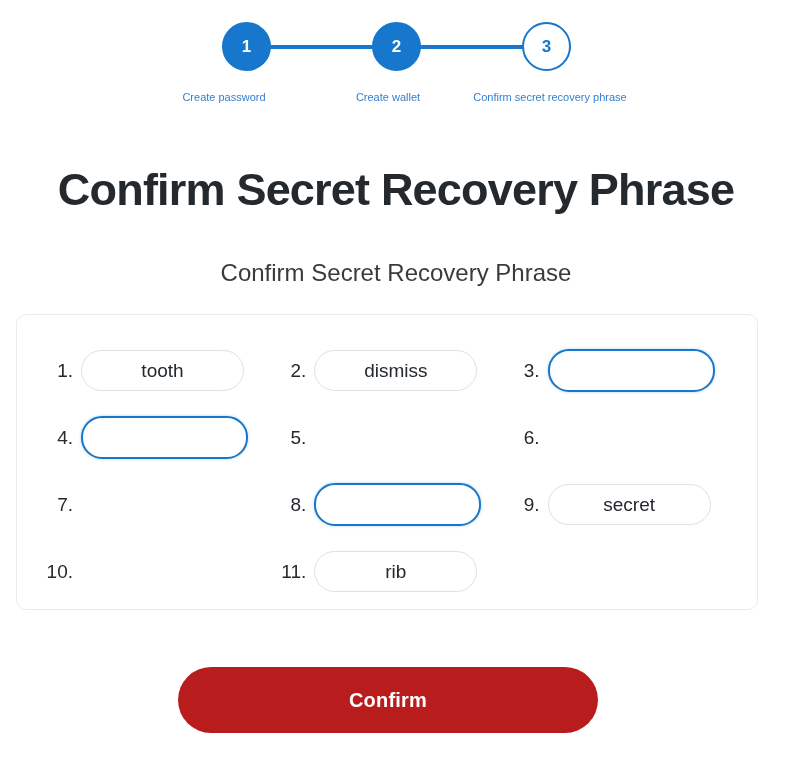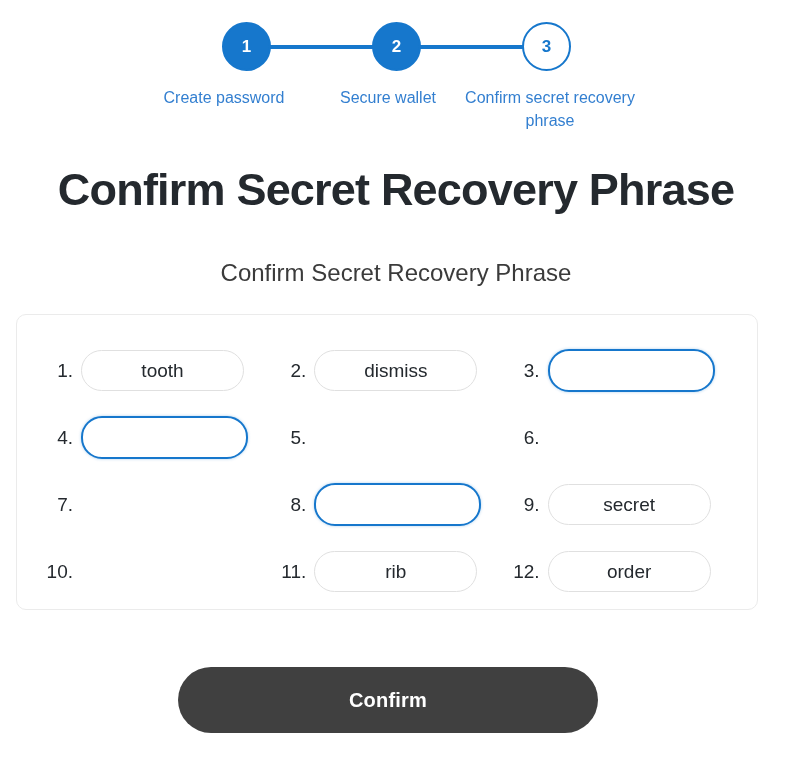--- a/index.html
+++ b/index.html
@@ -71,21 +71,21 @@
   .step-labels {
     position: absolute;
     left: 0;
     top: 64px;
     width: 792px;
   }
   .step-label {
     position: absolute;
     text-align: center;
     color: #337fd0;
-    font-size: 16px;
+    font-size: 11px;
     line-height: 23px;
     font-weight: 500;
   }
   .step-label.l1 { left: 134px; width: 180px; }
   .step-label.l2 { left: 298px; width: 180px; }
   .step-label.l3 { left: 460px; width: 180px; }
 
   
   .page-title {
     position: absolute;
@@ -169,21 +169,21 @@
 
   
   .confirm-button {
     position: absolute;
     left: 178px;
     top: 667px;
     width: 420px;
     height: 66px;
     border: none;
     border-radius: 33px;
-    background: #404040;
+    background: #b91c1c;
     color: #ffffff;
     font-size: 20px;
     font-weight: 700;
     font-family: "Liberation Sans", sans-serif;
     letter-spacing: .2px;
     cursor: default;
     display: flex;
     align-items: center;
     justify-content: center;
   }
@@ -202,21 +202,21 @@
     <div class="step-node done node-2">
       <span>2</span>
     </div>
     <div class="step-node current node-3">
       <span>3</span>
     </div>
   </div>
 
   <div class="step-labels">
     <div class="step-label l1">Create password</div>
-    <div class="step-label l2">Secure wallet</div>
+    <div class="step-label l2">Create wallet</div>
     <div class="step-label l3">Confirm secret recovery phrase</div>
   </div>
 </div>
 
 <div class="page-title">Confirm Secret Recovery Phrase</div>
 <div class="page-subtitle">Confirm Secret Recovery Phrase</div>
 
 <div class="phrase-card">
   <div class="phrase-grid" id="phrase-grid">
       <div class="phrase-cell">
@@ -252,20 +252,16 @@
         <span class="cell-index">9.</span>
         <div class="word-chip">secret</div>
       </div>
       <div class="phrase-cell">
         <span class="cell-index">10.</span>
       </div>
       <div class="phrase-cell">
         <span class="cell-index">11.</span>
         <div class="word-chip">rib</div>
       </div>
-      <div class="phrase-cell">
-        <span class="cell-index">12.</span>
-        <div class="word-chip">order</div>
-      </div>
     </div>
 </div>
 
 <button class="confirm-button">Confirm</button>
 
 </body></html>

